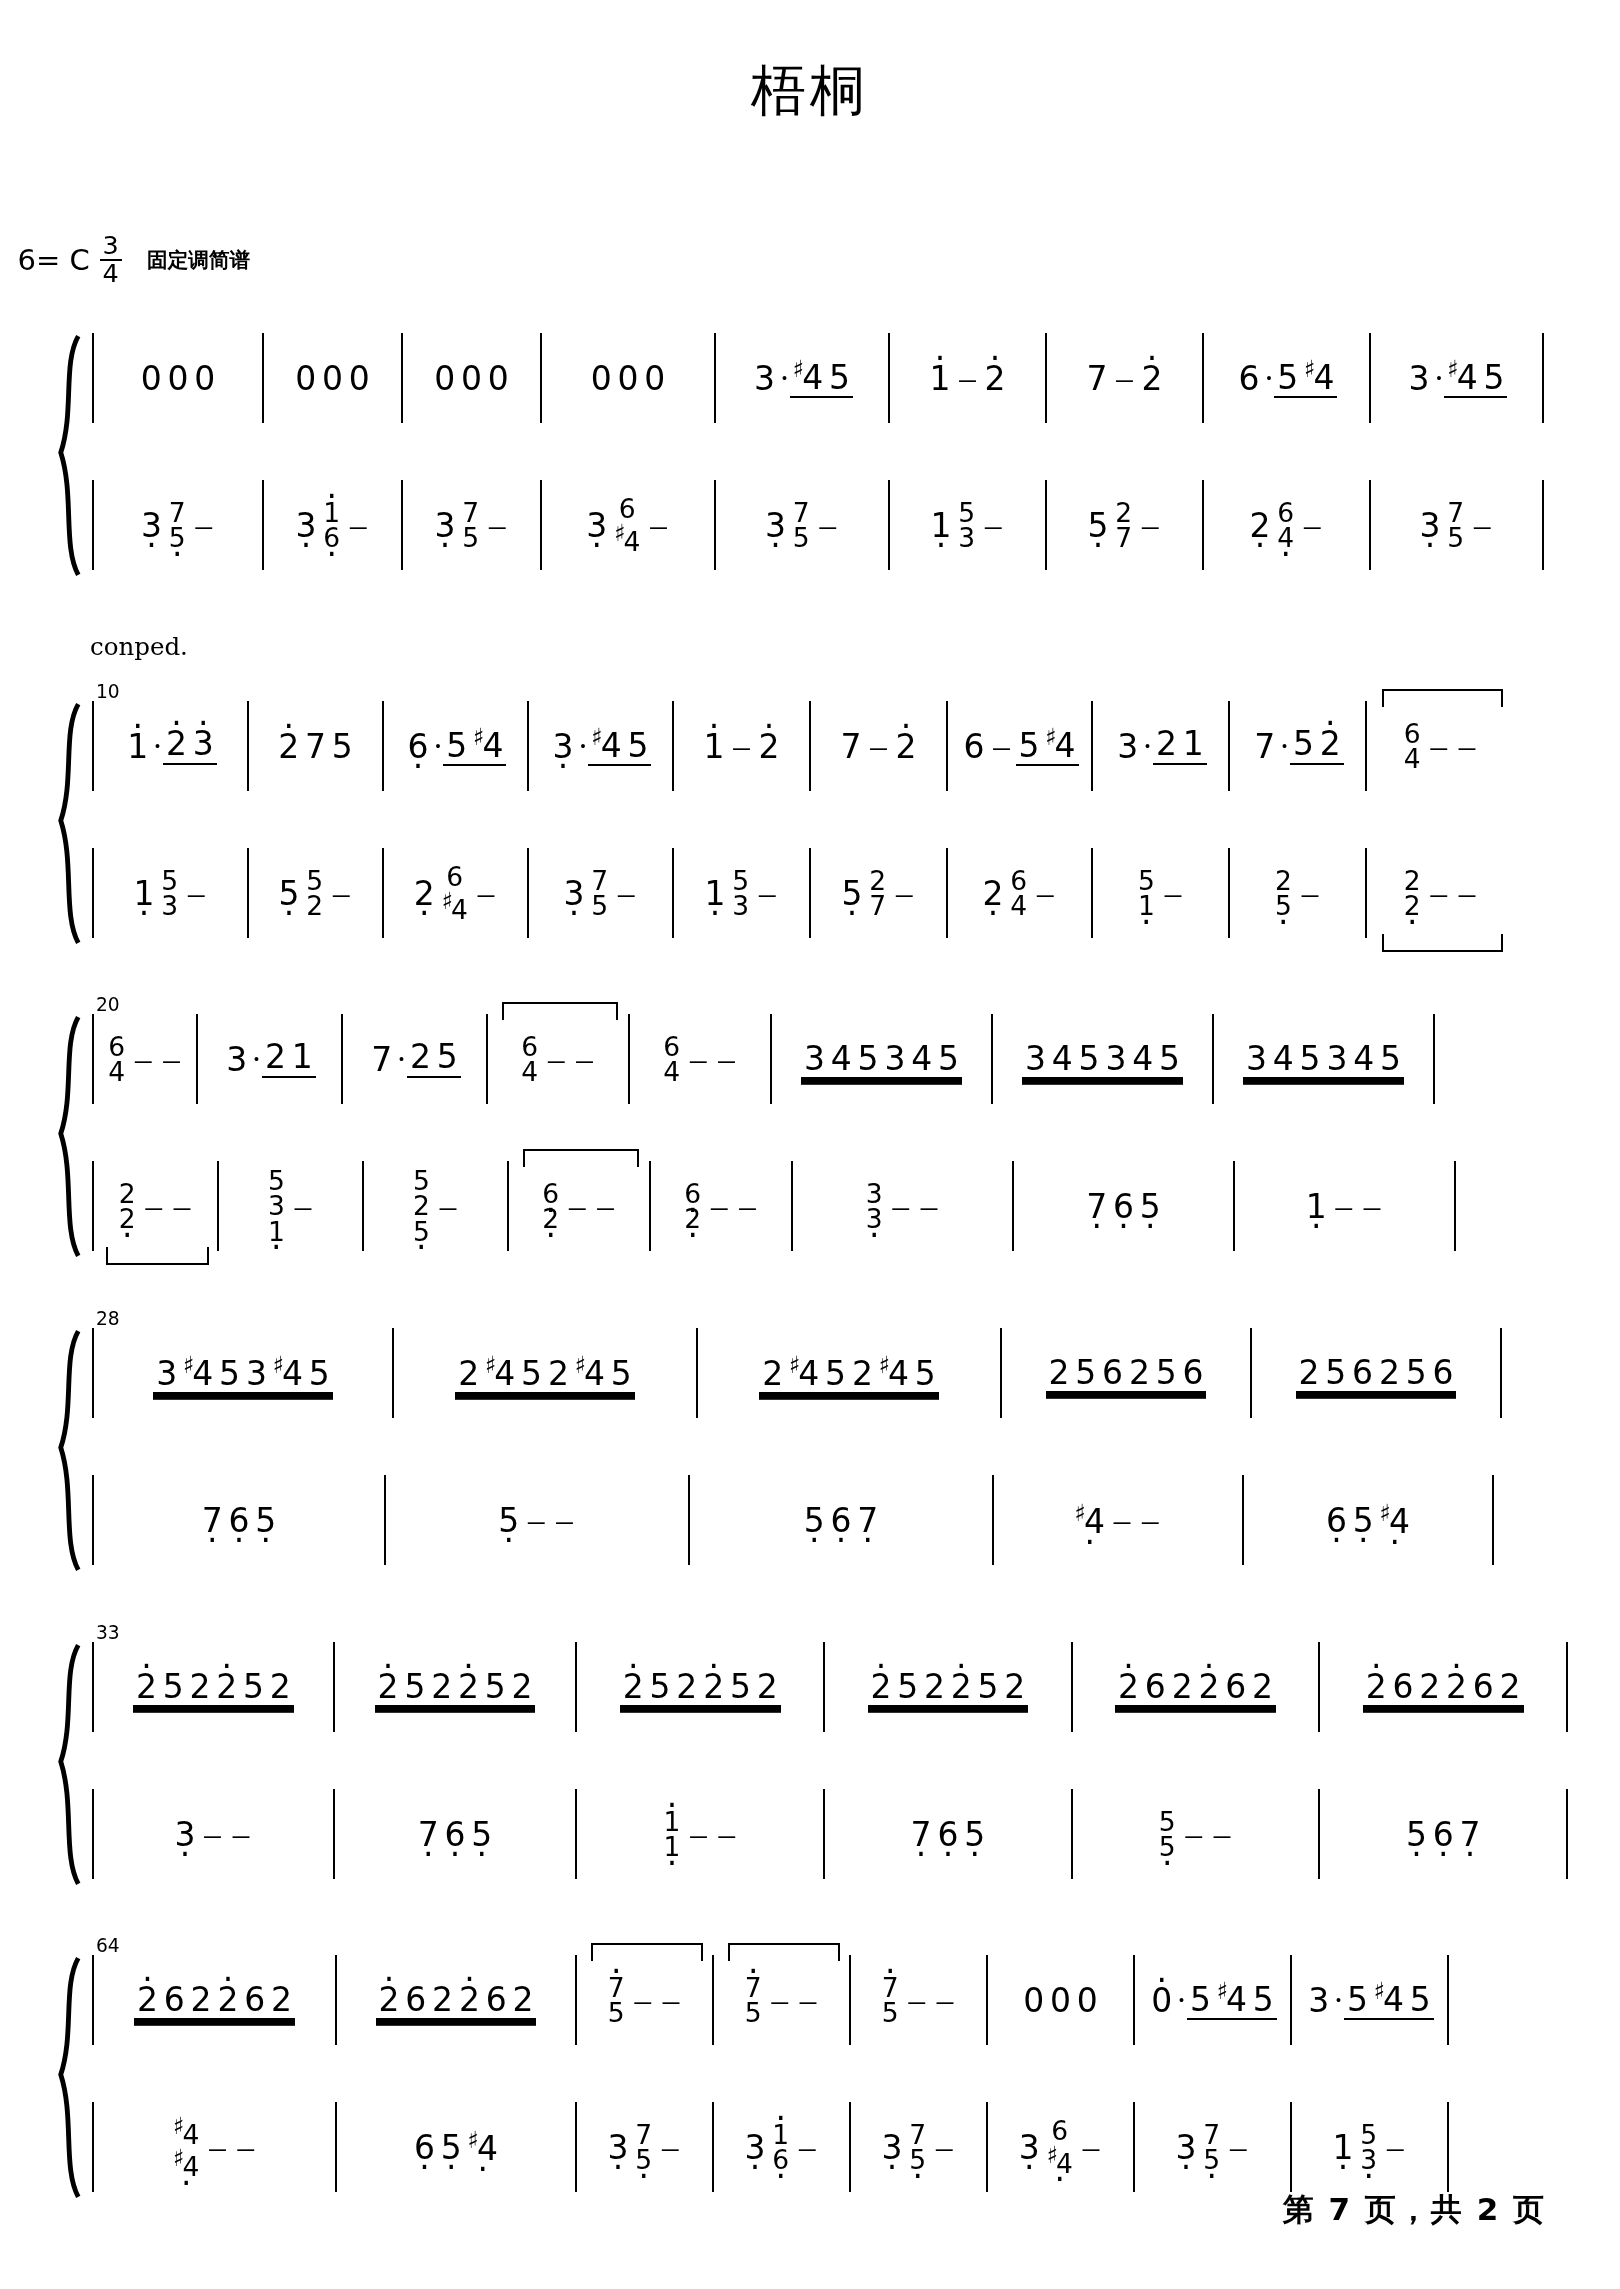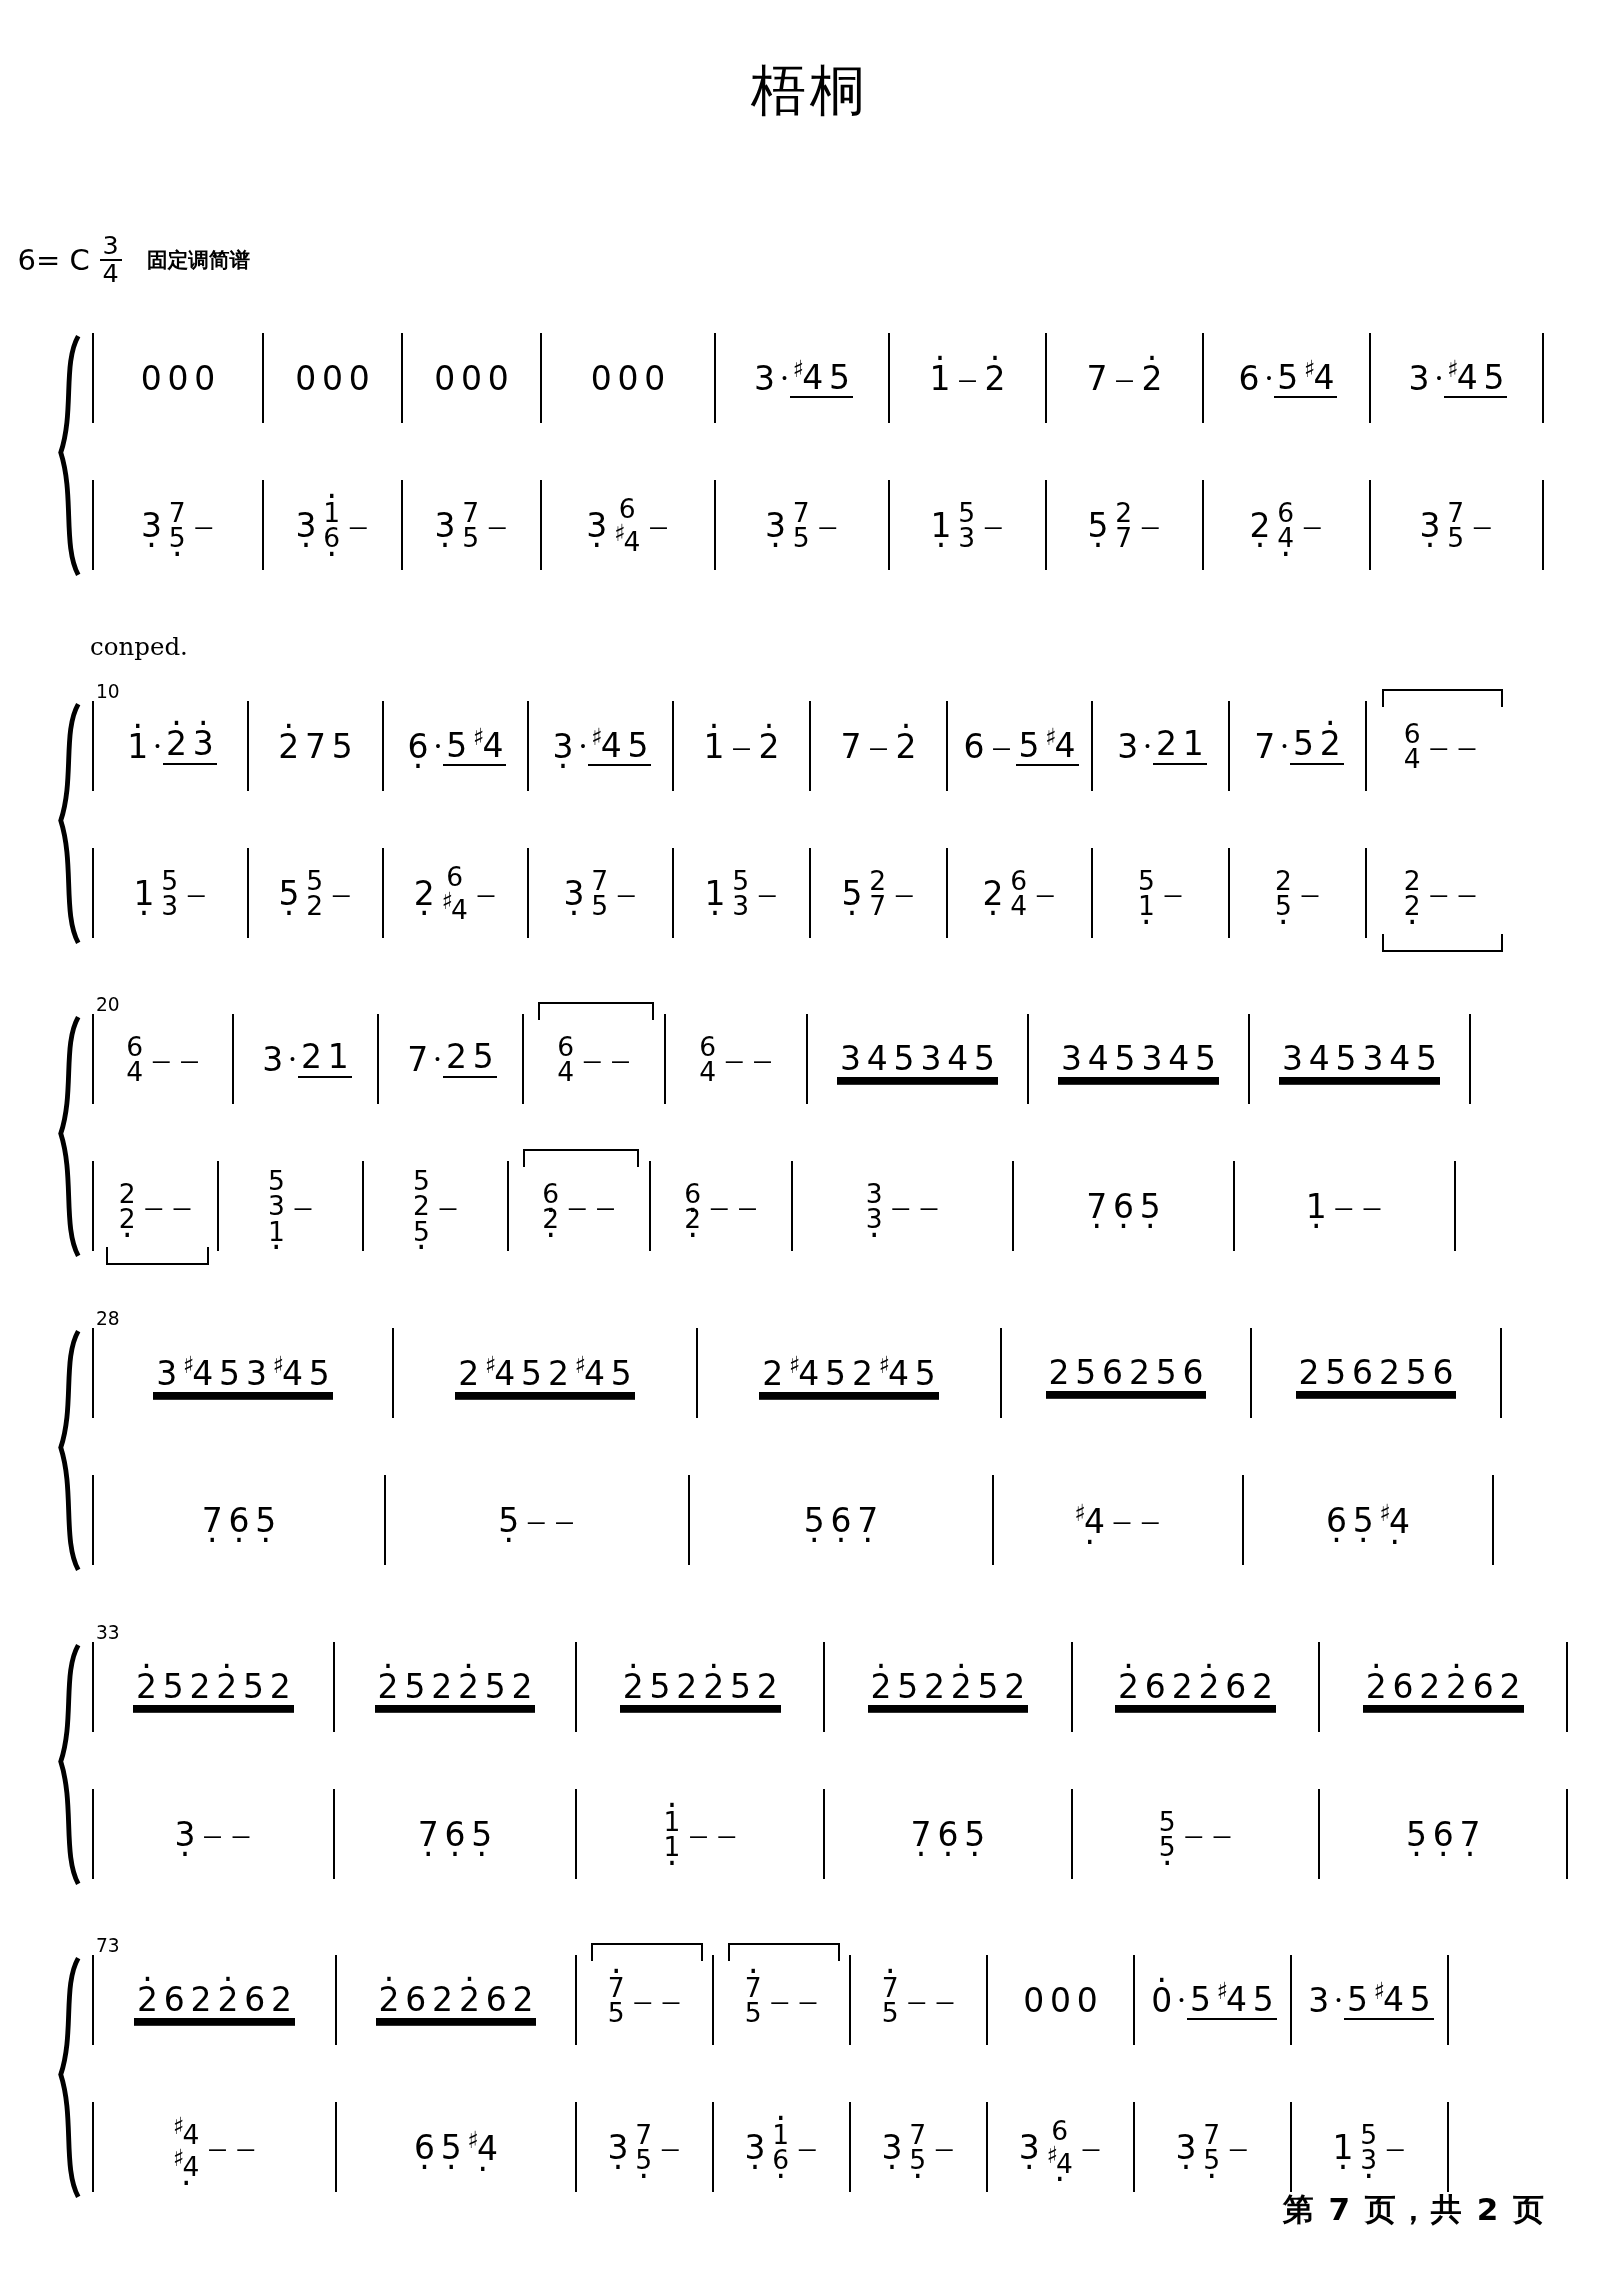--- a/index.html
+++ b/index.html
@@ -464,21 +464,21 @@
   </div>
 
   <div class="system" style="top:1014px;">
     <div class="brace">
       <svg width="33" height="245" viewBox="0 0 34 250">
         <path d="M26 2 C10 30, 22 80, 8 122 C22 166, 10 218, 26 248" fill="none" stroke="#000" stroke-width="5"></path>
       </svg>
     </div>
 
     <div class="staff upper">
-      <div class="measure" style="width:142px">
+      <div class="measure" style="width:106px">
         <span class="msnum">20</span>
         <span class="stack">
             <span class="s">6</span>
             <span class="s">4</span>
           </span>
         <span class="aug">–</span>
           <span class="aug">–</span>
       </div>
       <div class="measure" style="width:145px">
         <span class="note">3</span>
@@ -812,21 +812,21 @@
 
   <div class="system" style="top:1955px;">
     <div class="brace">
       <svg width="33" height="245" viewBox="0 0 34 250">
         <path d="M26 2 C10 30, 22 80, 8 122 C22 166, 10 218, 26 248" fill="none" stroke="#000" stroke-width="5"></path>
       </svg>
     </div>
 
     <div class="staff upper">
       <div class="measure" style="width:245px">
-        <span class="msnum">73</span>
+        <span class="msnum">64</span>
         <span class="grp">
             <span class="note beam2 dotup">2</span>
             <span class="note beam2">6</span>
             <span class="note beam2">2</span>
             <span class="note beam2 dotup">2</span>
             <span class="note beam2">6</span>
             <span class="note beam2">2</span>
           </span>
       </div>
       <div class="measure" style="width:240px">

